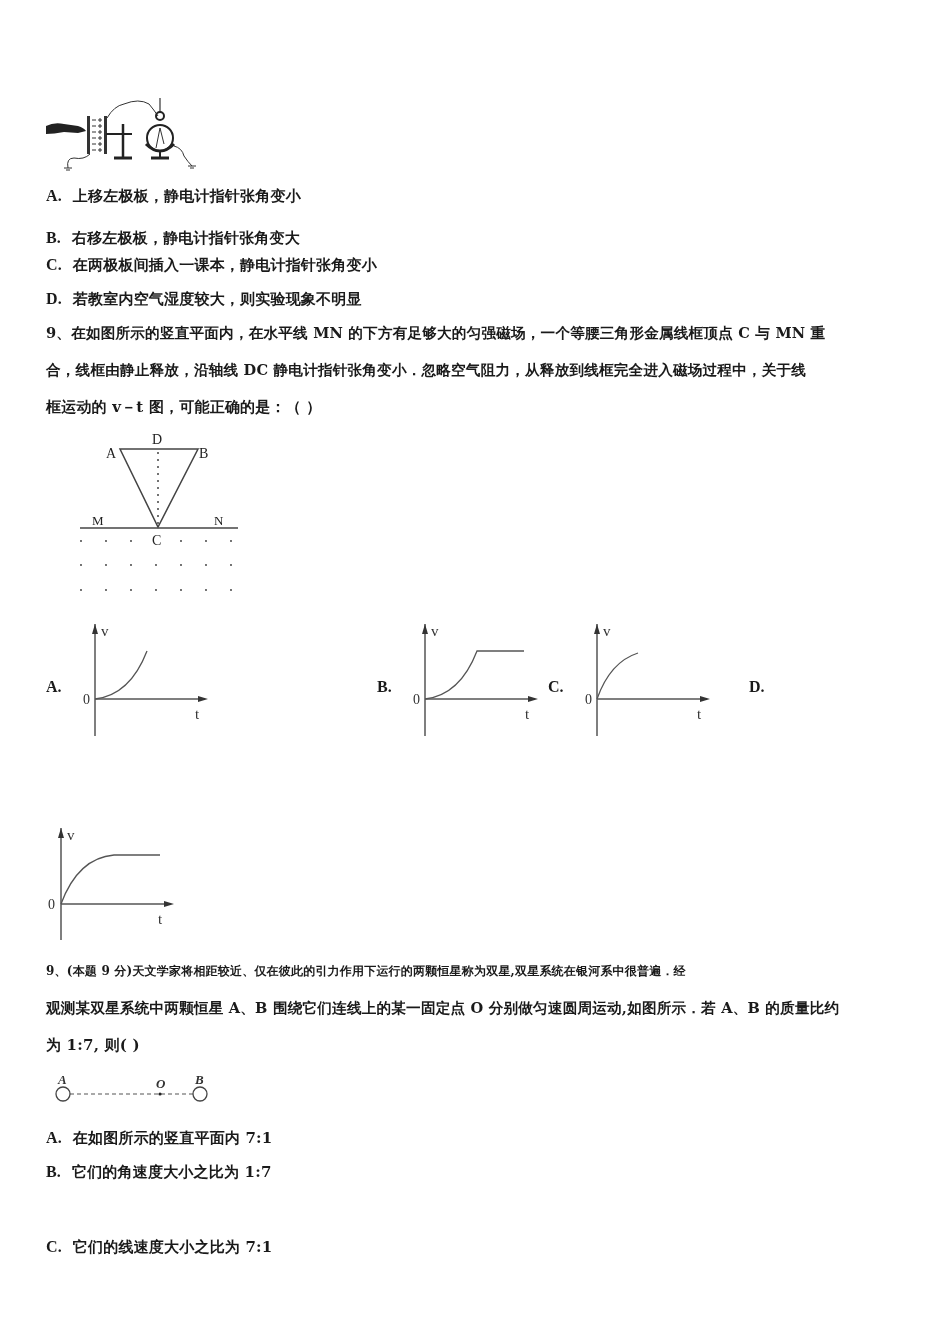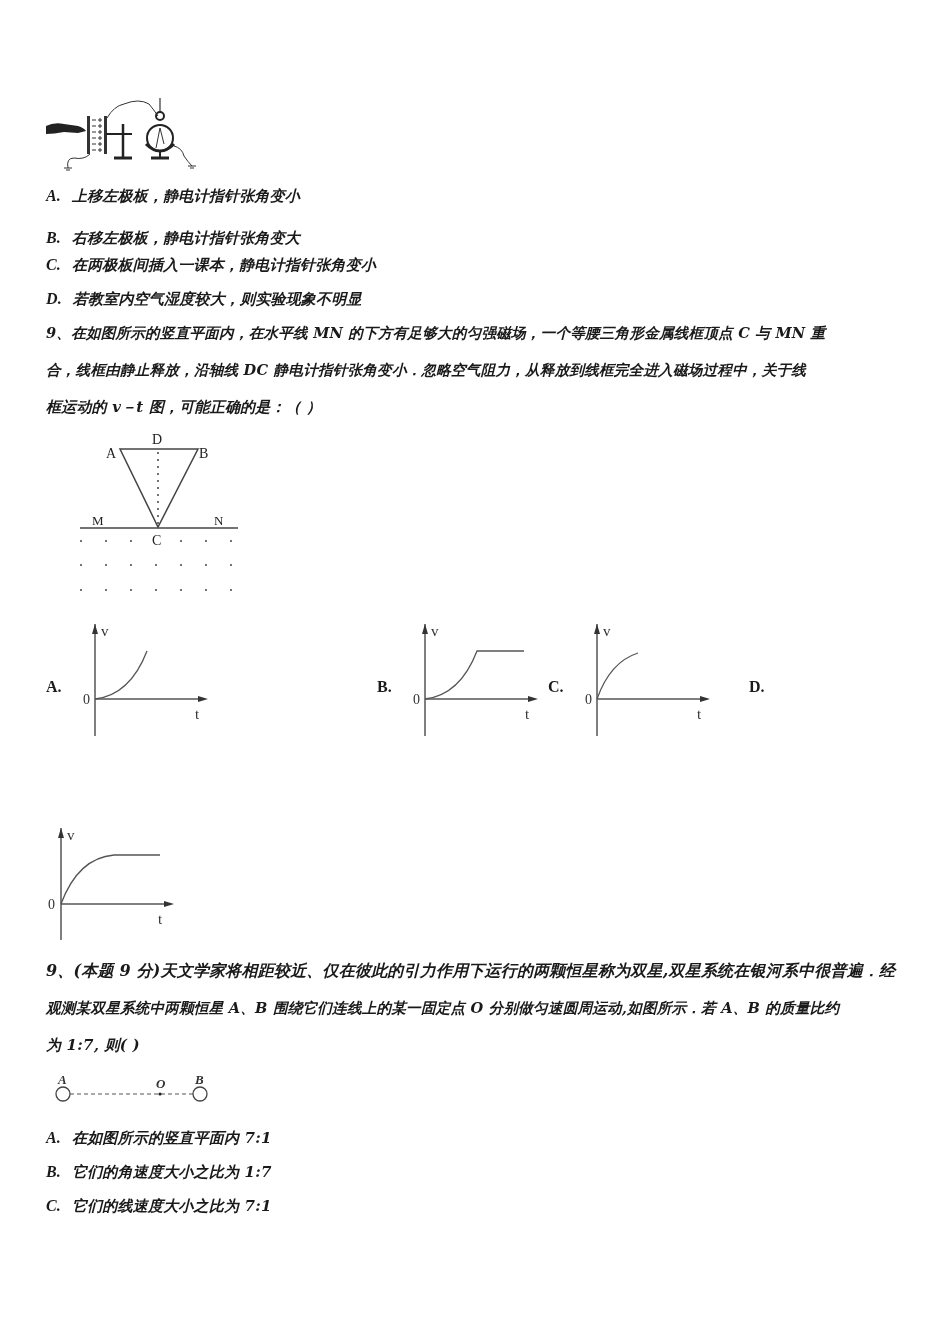--- a/index.html
+++ b/index.html
@@ -4,21 +4,21 @@
   <style>
     html, body { margin: 0; padding: 0; background: #ffffff; }
     body {
       width: 950px; height: 1344px; position: relative; overflow: hidden;
       font-family: "DejaVu Serif", "Liberation Serif", serif;
       color: #1a1a1a;
     }
     .abs { position: absolute; }
     .line {
       position: absolute; left: 46px; font-size: 15px; line-height: 20px;
-      white-space: nowrap; font-weight: bold; letter-spacing: 0.2px; font-style: italic;
+      white-space: nowrap; font-weight: bold; letter-spacing: 0.2px;
     }
     .opt-letter { font-family: "Liberation Serif", serif; font-weight: bold; font-size: 16px; }
     .qtext { font-size: 15px; font-weight: bold; }
     svg text { font-family: "Liberation Serif", serif; }
     .graph-label { position: absolute; font-family: "Liberation Serif", serif; font-weight: bold; font-size: 16px; }
   </style>
 </head>
 <body>
 
 <svg class="abs" style="left:44px;top:96px" width="160" height="75" viewBox="0 0 160 75">
@@ -172,21 +172,21 @@
   <line x1="15" y1="4" x2="15" y2="116" stroke="#555" stroke-width="1.5"></line>
   <polygon points="12,14 15,4 18,14" fill="#333"></polygon>
   <line x1="15" y1="80" x2="125" y2="80" stroke="#555" stroke-width="1.5"></line>
   <polygon points="118,77 128,80 118,83" fill="#333"></polygon>
   <text x="21" y="16" font-size="15" fill="#333">v</text>
   <text x="112" y="100" font-size="15" fill="#333">t</text>
   <text x="2" y="85" font-size="14" fill="#333">0</text>
   <path d="M15 80 Q32 34 68 31 L114 31" fill="none" stroke="#555" stroke-width="1.3"></path>
 </svg>
 
-<div class="line qtext" style="top:961px;font-size:16px">9、(本题 9 分)天文学家将相距较近、仅在彼此的引力作用下运行的两颗恒星称为双星,双星系统在银河系中很普遍．经</div>
+<div class="line qtext" style="top:961px;font-size:12px">9、(本题 9 分)天文学家将相距较近、仅在彼此的引力作用下运行的两颗恒星称为双星,双星系统在银河系中很普遍．经</div>
 <div class="line qtext" style="top:998px;font-size:14.6px">观测某双星系统中两颗恒星 A、B 围绕它们连线上的某一固定点 O 分别做匀速圆周运动,如图所示．若 A、B 的质量比约</div>
 <div class="line qtext" style="top:1035px;font-size:15px">为 1:7, 则(     )</div>
 
 <svg class="abs" style="left:48px;top:1068px" width="170" height="40" viewBox="0 0 170 40">
   <text x="10" y="16" font-size="13" font-style="italic" font-weight="bold" fill="#333">A</text>
   <text x="108" y="20" font-size="13" font-style="italic" font-weight="bold" fill="#333">O</text>
   <text x="147" y="16" font-size="13" font-style="italic" font-weight="bold" fill="#333">B</text>
   <circle cx="15" cy="26" r="7" fill="none" stroke="#444" stroke-width="1.3"></circle>
   <circle cx="152" cy="26" r="7" fill="none" stroke="#444" stroke-width="1.3"></circle>
   <line x1="22" y1="26" x2="145" y2="26" stroke="#555" stroke-width="1.2" stroke-dasharray="4,3"></line>
@@ -194,16 +194,16 @@
 </svg>
 
 <div class="line" style="top:1128px">
   <span class="opt-letter">A.</span>&nbsp;
   <span>在如图所示的竖直平面内 7:1</span>
 </div>
 <div class="line" style="top:1162px">
   <span class="opt-letter">B.</span>&nbsp;
   <span>它们的角速度大小之比为 1:7</span>
 </div>
-<div class="line" style="top:1196px">
+<div class="line" style="top:1237px">
   <span class="opt-letter">C.</span>&nbsp;
   <span>它们的线速度大小之比为 7:1</span>
 </div>
 
 </body></html>

